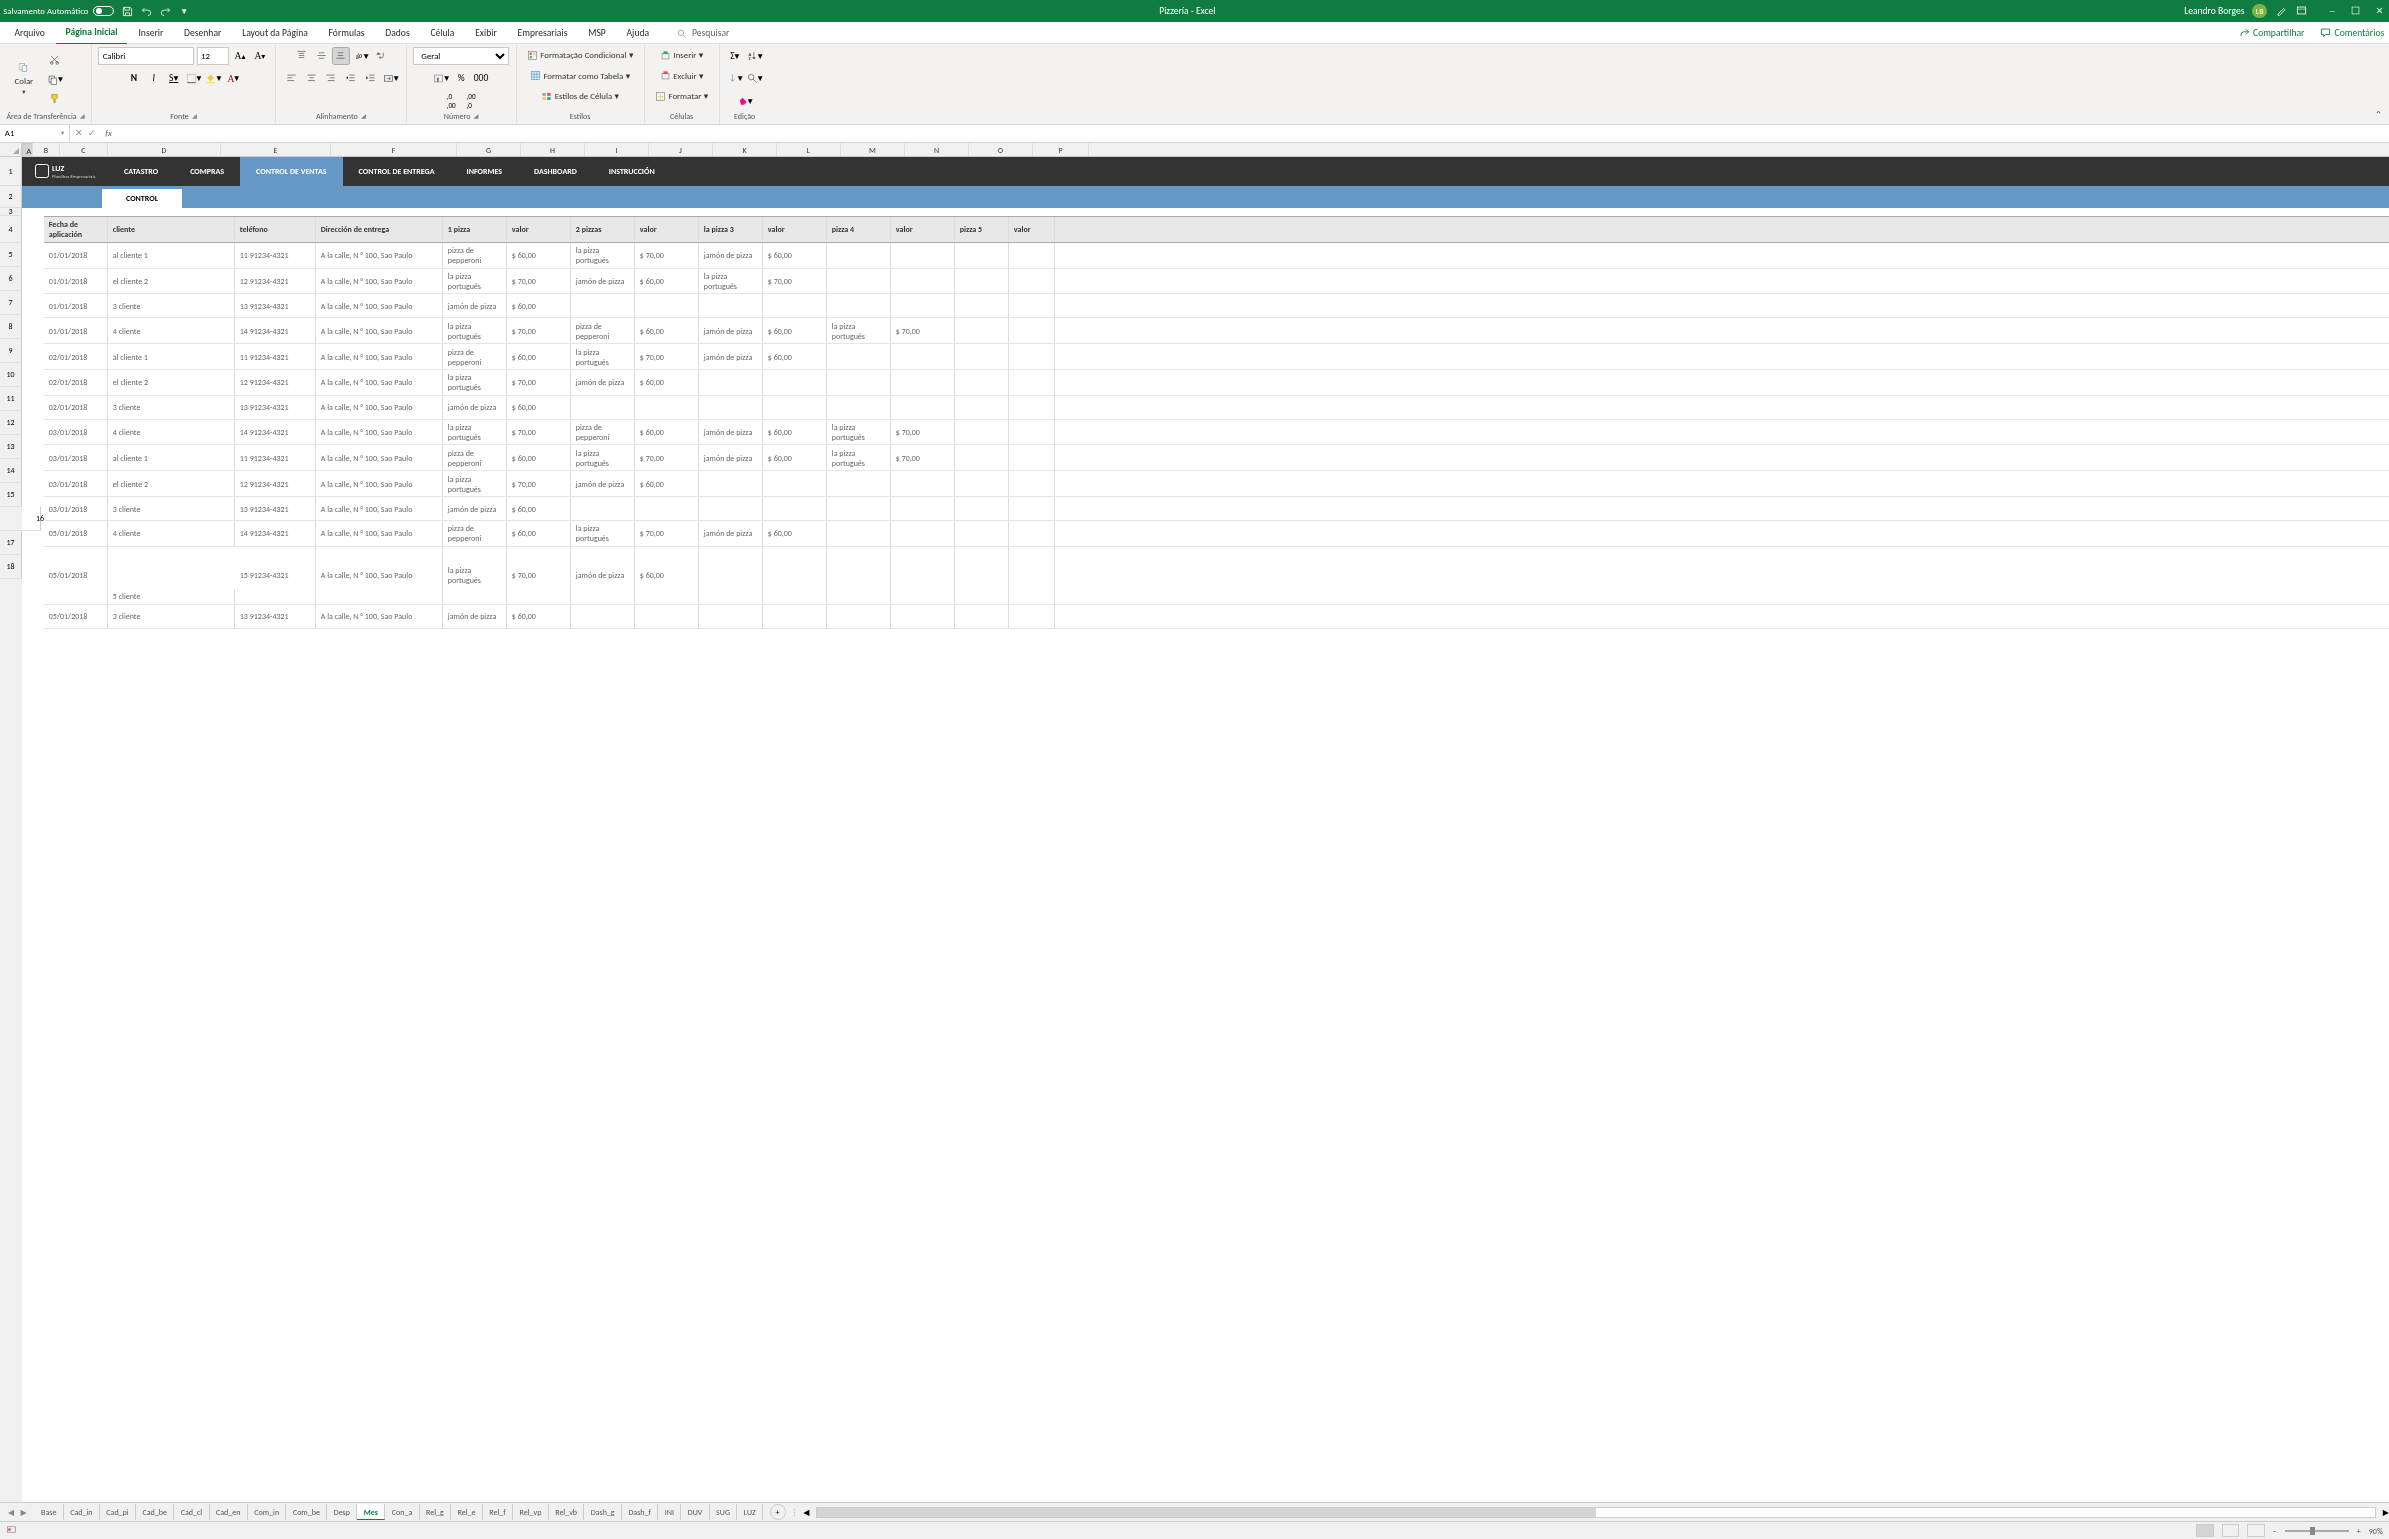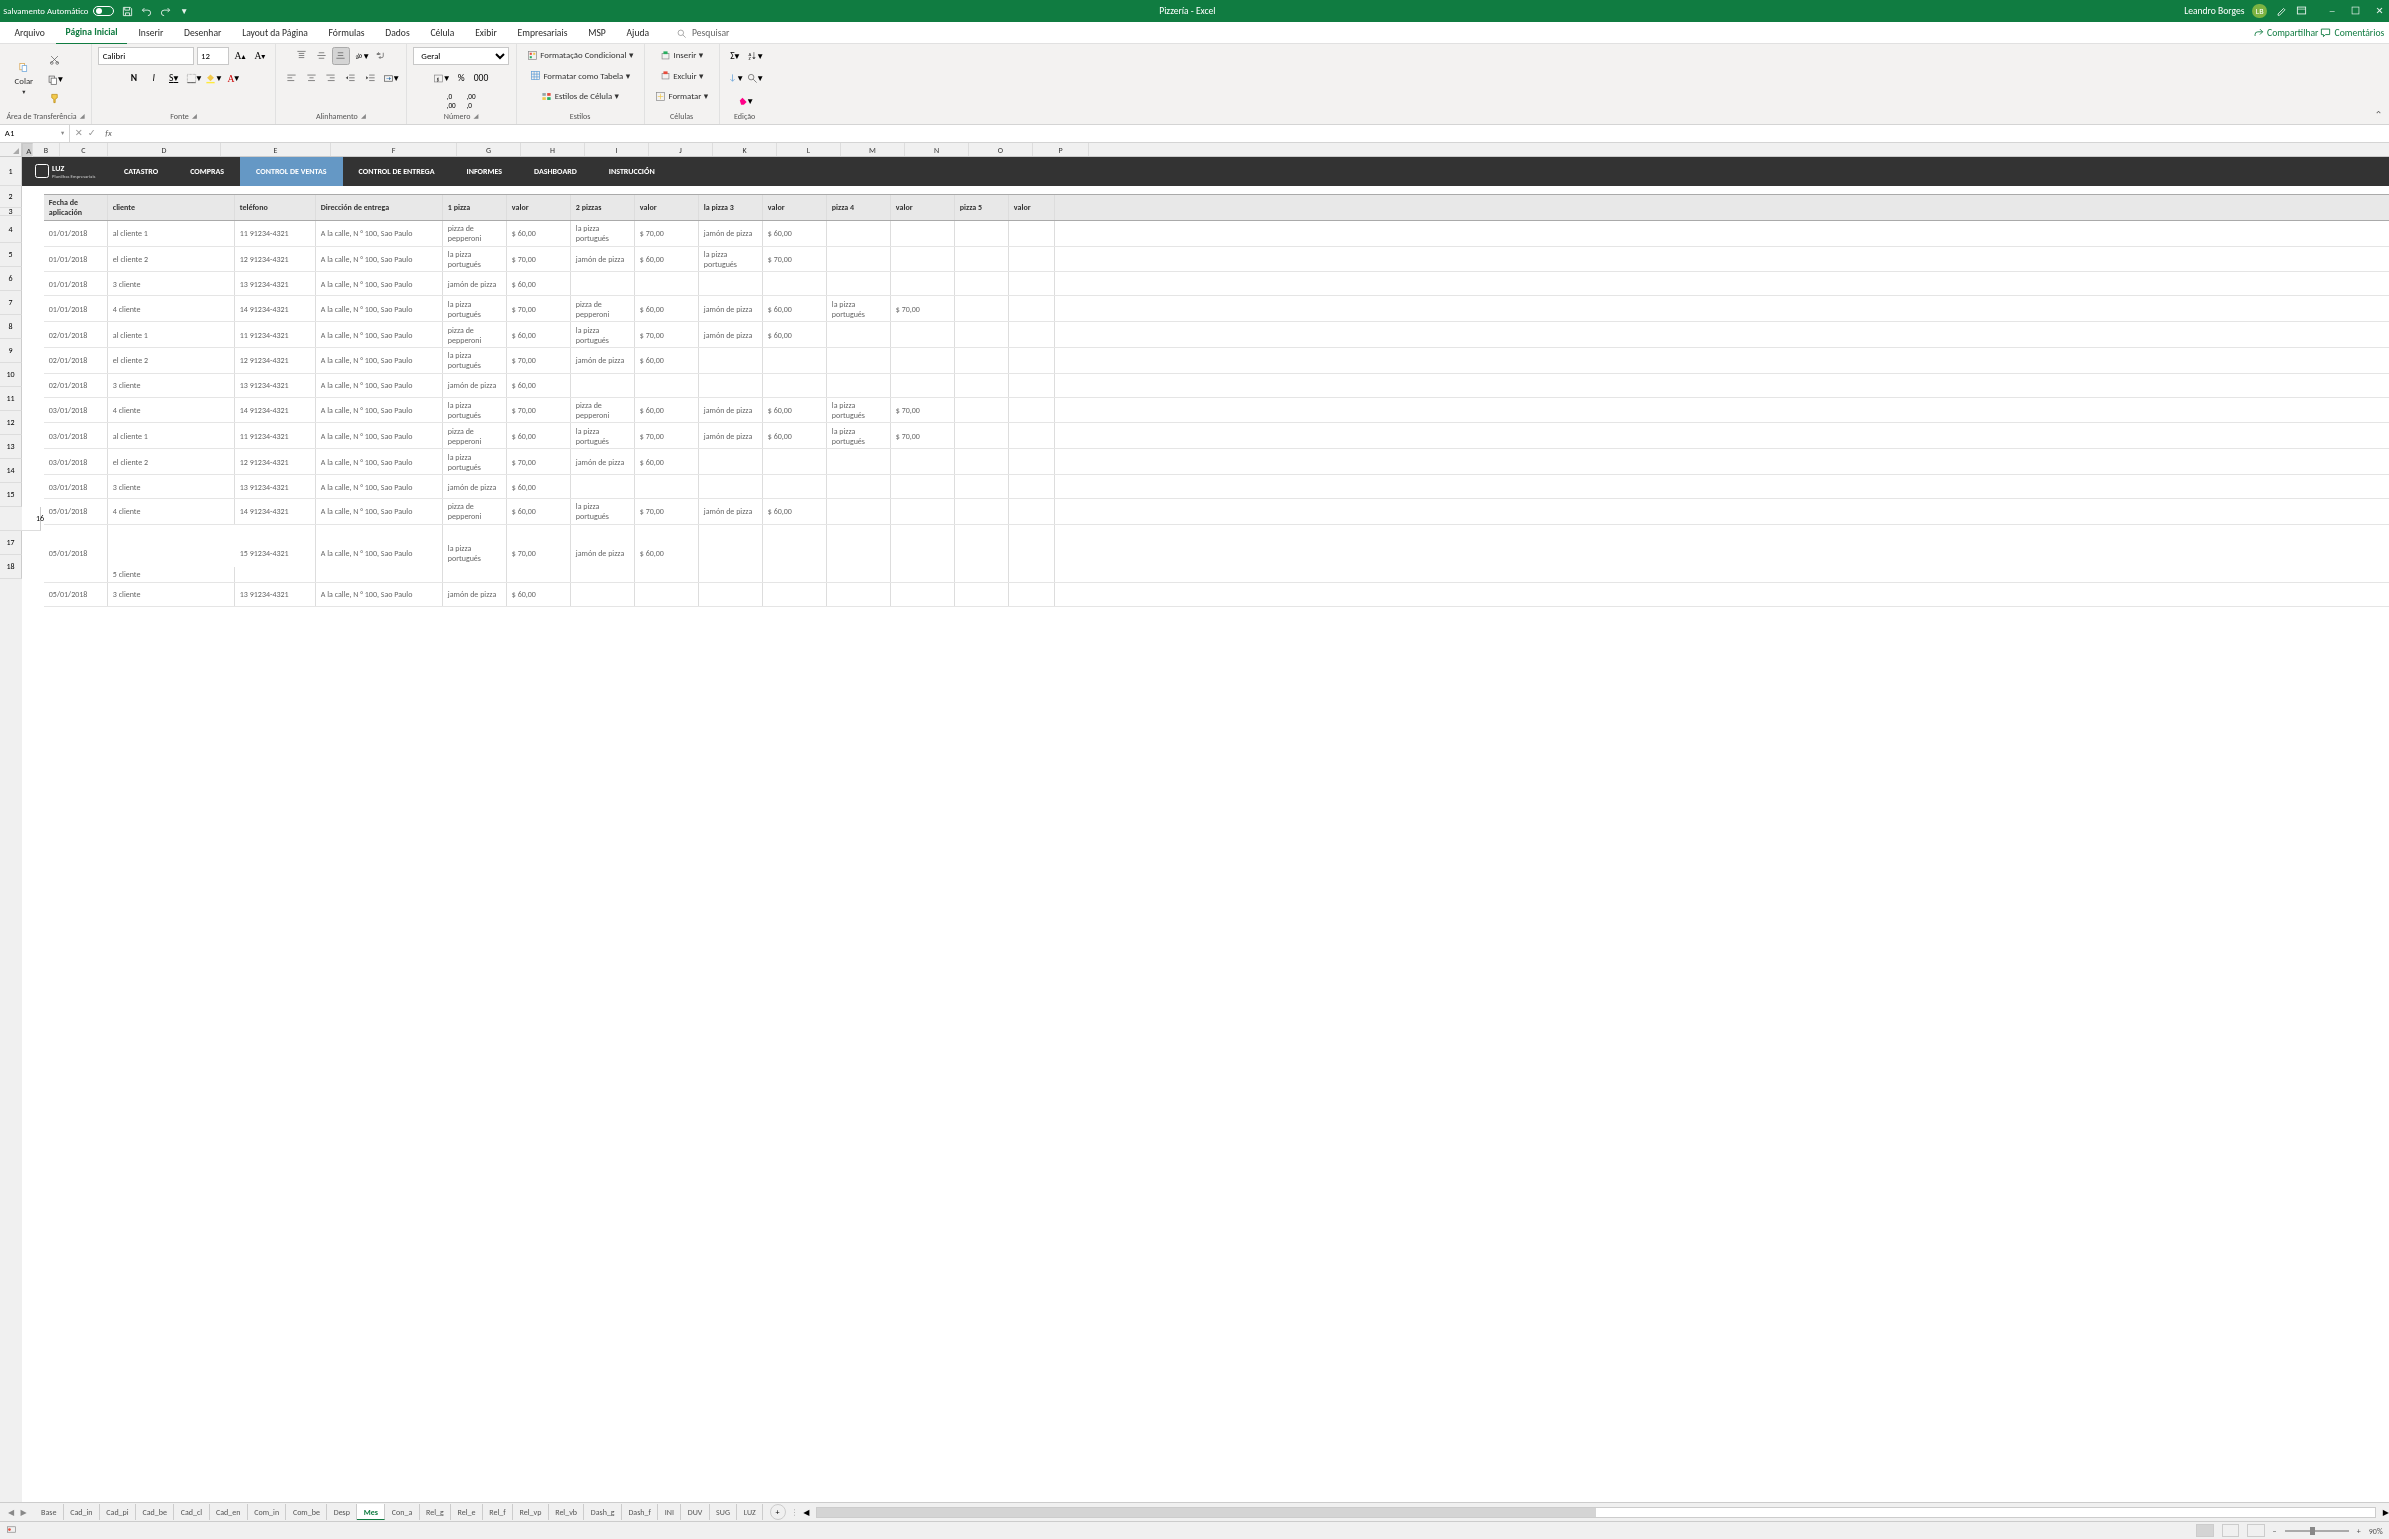--- a/index.html
+++ b/index.html
@@ -15,21 +15,21 @@
 .tb-center { flex: 1; text-align: center; font-size: 9.6px; }
 .tb-right { display: flex; align-items: center; gap: 8px; }
 .avatar { width: 14.3px; height: 14.3px; border-radius: 50%; background: #7cb342; color: #fff; font-size: 8px; display: flex; align-items: center; justify-content: center; }
 .win-btns { display: flex; gap: 11px; margin-left: 9.6px; }
 
 
 .tabs { background: #fff; display: flex; align-items: center; height: 22px; padding: 0 4.8px; border-bottom: 0.8px solid #e1e1e1; gap: 1.6px; }
 .tab { padding: 0 9.6px; height: 22px; display: flex; align-items: center; font-size: 9.6px; color: #2b2b2b; cursor: pointer; }
 .tab.active { border-bottom: 1.6px solid #107c41; color: #107c41; font-weight: 600; }
 .tabs .search { margin-left: 16px; display: flex; align-items: flex-end; gap: 4.8px; color: #666; font-size: 9.6px; }
-.tabs .right { margin-left: auto; display: flex; gap: 2px; }
+.tabs .right { margin-left: auto; display: flex; gap: 16px; }
 .share-btn { color: #107c41; display: flex; align-items: center; gap: 3.2px; cursor: pointer; }
 
 
 .ribbon { background: #f3f2f1; display: flex; border-bottom: 0.8px solid #d4d4d4; height: 81px; }
 .rgroup { border-right: 0.8px solid #e1e1e1; padding: 3.2px 6.4px 1.6px 6.4px; display: flex; flex-direction: column; }
 .rgroup .content { flex: 1; display: flex; align-items: center; gap: 4.8px; }
 .rgroup .label { font-size: 8px; text-align: center; color: #555; padding-bottom: 1.6px; display: flex; align-items: center; justify-content: center; gap: 3.2px; }
 .rgroup .label .dlg { font-size: 6.4px; color: #888; }
 .rbtn { padding: 2.4px 4px; display: flex; align-items: center; gap: 2.4px; font-size: 8.8px; cursor: pointer; border-radius: 2.4px; color: #333; }
 .bigbtn { flex-direction: column; width: 35px; height: 54px; justify-content: center; }
@@ -489,20 +489,23 @@
       <div id="navitems" style="display:flex;height:100%">
           <div class="navitem">CATASTRO</div>
           <div class="navitem">COMPRAS</div>
           <div class="navitem active">CONTROL DE VENTAS</div>
           <div class="navitem">CONTROL DE ENTREGA</div>
           <div class="navitem">INFORMES</div>
           <div class="navitem">DASHBOARD</div>
           <div class="navitem">INSTRUCCIÓN</div>
         </div>
     </div>
+    <div class="subnav">
+      <div class="subtab">CONTROL</div>
+    </div>
     <div class="gaprow"></div>
     <div class="dtable" style="margin-left:22px">
       <div class="dhdr" id="dhdr">
           <div class="dcell" style="width: 64px;">Fecha de aplicación</div>
           <div class="dcell" style="width: 127px;">cliente</div>
           <div class="dcell" style="width: 81px;">teléfono</div>
           <div class="dcell" style="width: 127px;">Dirección de entrega</div>
           <div class="dcell" style="width: 64px; text-align: right;">1 pizza</div>
           <div class="dcell" style="width: 64px;">valor</div>
           <div class="dcell" style="width: 64px;">2 pizzas</div>

